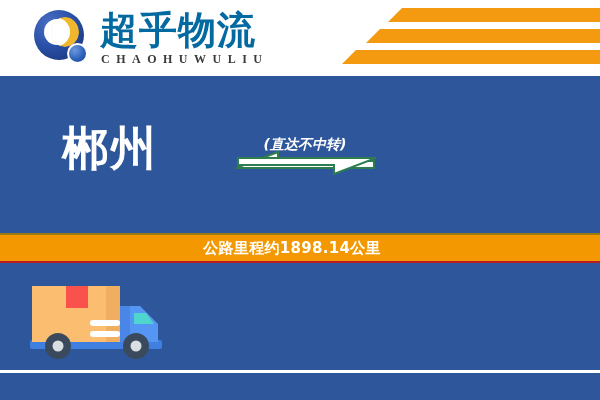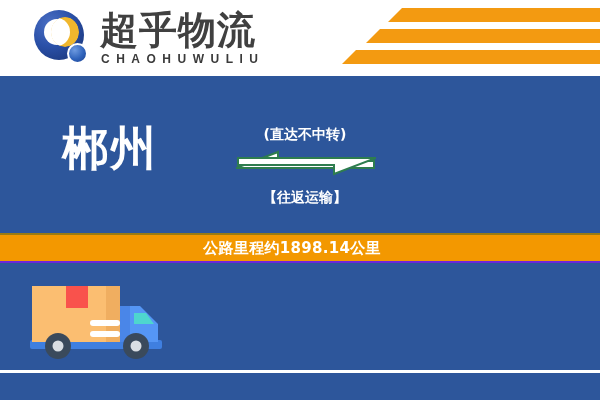--- a/index.html
+++ b/index.html
@@ -68,28 +68,28 @@
     border: 2px solid #ffffff;
     box-sizing: border-box;
   }
   .brand-cn {
     position: absolute;
     left: 100px; top: 9px;
     font-family: "DejaVu Sans", "Liberation Sans", sans-serif;
     font-weight: bold;
     font-size: 38px;
     line-height: 42px;
-    color: #404040;
+    color: #0369a1;
     letter-spacing: 1px;
     white-space: nowrap;
   }
   .brand-en {
     position: absolute;
     left: 101px; top: 52px;
-    font-family: Liberation Sans, sans-serif;
+    font-family: Liberation Serif, serif;
     font-weight: bold;
     font-size: 12px;
     letter-spacing: 6.5px;
     color: #3a3a3a;
     white-space: nowrap;
   }
   .stripes {
     position: absolute;
     right: 0; top: 8px;
     width: 260px; height: 60px;
@@ -137,38 +137,38 @@
     position: absolute;
     left: 230px;
     width: 150px;
     text-align: center;
     font-family: "DejaVu Sans", "Liberation Sans", sans-serif;
     font-weight: bold;
     font-size: 14px;
     color: #ffffff;
     white-space: nowrap;
   }
-  .route-note.top    { top: 126px; }
+  .route-note.top    { top: 136px; font-style: italic; }
   .route-note.bottom { top: 189px; }
 
   .arrow-wrap {
     position: absolute;
     left: 236px; top: 146px;
     width: 140px; height: 34px;
   }
   .arrow-svg { display: block; }
 
   
   .info-bar {
     position: absolute;
     left: 0; top: 233px;
     width: 600px; height: 30px;
     background: #F39800;
     border-top: 2px solid #9a7b12;
-    border-bottom: 2px solid #6d28d9;
+    border-bottom: 2px solid #b91c1c;
     box-sizing: border-box;
     display: flex;
     align-items: center;
     justify-content: center;
   }
   .info-text {
     font-family: "DejaVu Sans", "Liberation Sans", sans-serif;
     font-weight: bold;
     font-size: 15px;
     color: #ffffff;
@@ -226,21 +226,20 @@
 
   <div class="route-note top">(直达不中转)</div>
 
   <div class="arrow-wrap">
     <svg class="arrow-svg" width="140" height="34" viewBox="0 0 140 34" aria-hidden="true">
       <polygon points="0,22 42,6 42,15 138,15 138,22" fill="#ffffff" stroke="#2E7D4F" stroke-width="2"></polygon>
       <polygon points="140,12 98,28 98,19 2,19 2,12" fill="#ffffff" stroke="#2E7D4F" stroke-width="2"></polygon>
     </svg>
   </div>
 
-  <div class="route-note bottom">【往返运输】</div>
 
 
   <div class="info-bar">
     <span class="info-text">公路里程约1898.14公里</span>
     <span class="info-gap"></span>
   </div>
 
   <div class="truck">
     <svg width="138" height="84" viewBox="0 0 138 84" aria-hidden="true">
 

